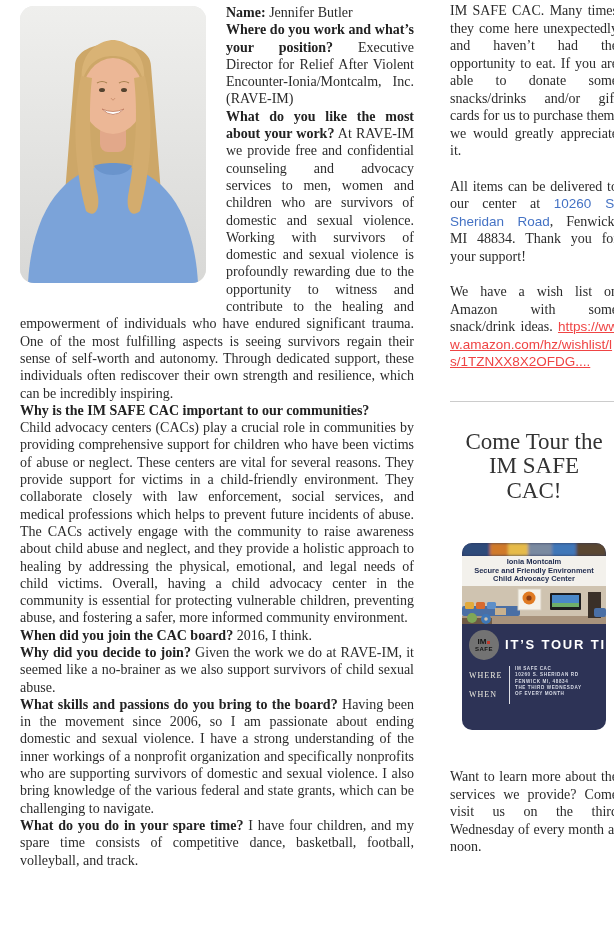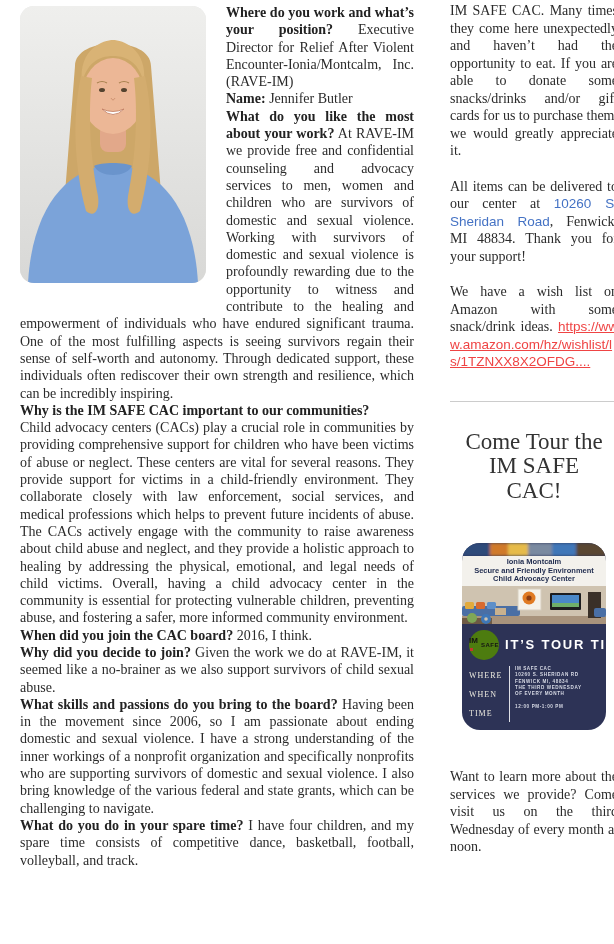--- a/index.html
+++ b/index.html
@@ -31,36 +31,36 @@
     font-family:"Liberation Sans", sans-serif;font-size:13.5px;
   }
   a.amazon{color:#ef4444;word-break:break-all;text-decoration:underline;}
   .divider{border:none;border-top:1px solid #cccccc;margin:30px 0 0;}
   .tour-heading{
     margin:28px 0 0;font-family:"Liberation Serif", serif;font-weight:400;
     font-size:23px;line-height:24.5px;text-align:center;color:#333333;
   }
   
   .flyer{
-    width:144px;height:187px;margin:40px auto 0;border-radius:18px;
+    width:144px;height:187px;margin:40px auto 0;border-radius:10px;
     overflow:hidden;background:#2d3356;
   }
   .flyer-strip{height:13px;}
   .flyer-strip svg,.flyer-room svg{display:block;}
   .flyer-band{
     background:#f3f1ec;color:#1e2a4d;text-align:center;
     font-family:"Liberation Sans", sans-serif;font-weight:bold;
     font-size:7.5px;line-height:8.6px;padding:2px 1px;
   }
   .flyer-room{height:38px;}
   .flyer-navy{padding:6px 7px 4px;color:#ffffff;}
   .flyer-title-row{display:flex;align-items:center;gap:6px;}
   .logo-circle{
-    width:30px;height:30px;min-width:30px;background:#4d7c0f;border-radius:50%;
-    display:flex;flex-direction:row;align-items:center;justify-content:center;
+    width:30px;height:30px;min-width:30px;background:#737373;border-radius:50%;
+    display:flex;flex-direction:column;align-items:center;justify-content:center;
     color:#141414;font-family:"Liberation Sans", sans-serif;font-weight:bold;
   }
   .logo-im{font-size:8px;line-height:8px;}
   .logo-im::after{content:"";display:inline-block;width:3px;height:3px;background:#c0392b;margin-left:1px;}
   .logo-safe{font-size:6px;line-height:6px;letter-spacing:.5px;}
   .flyer-title{
     font-family:Liberation Sans, sans-serif;font-weight:bold;
     font-size:13px;letter-spacing:1.8px;white-space:nowrap;
   }
   .flyer-rows{margin-top:6px;display:flex;flex-direction:column;gap:0;}
@@ -108,22 +108,22 @@
 
       <ellipse cx="82" cy="84" rx="3" ry="2" fill="#54432f"></ellipse>
       <ellipse cx="104" cy="84" rx="3" ry="2" fill="#54432f"></ellipse>
       <path d="M77 77 Q82 74 87 77" stroke="#a8824f" stroke-width="1.2" fill="none"></path>
       <path d="M99 77 Q104 74 109 77" stroke="#a8824f" stroke-width="1.2" fill="none"></path>
       <path d="M91 92 Q93 96 95 92" stroke="#cf9372" stroke-width="1" fill="none"></path>
       <path d="M82 103 Q93 114 104 103 Q93 108 82 103 Z" fill="#ffffff" stroke="#bf7a5e" stroke-width="0.8"></path>
     </svg>
   </div>
 
+  <p><b>Name:</b> <span>Jennifer Butler</span></p>
   <p><b>Where do you work and what’s your position?</b> <span>Executive Director for Relief After Violent Encounter-Ionia/Montcalm, Inc. (RAVE-IM)</span></p>
-  <p><b>Name:</b> <span>Jennifer Butler</span></p>
   <p><b>What do you like the most about your work?</b> <span>At RAVE-IM we provide free and confidential counseling and advocacy services to men, women and children who are survivors of domestic and sexual violence. Working with survivors of domestic and sexual violence is profoundly rewarding due to the opportunity to witness and contribute to the healing and empowerment of individuals who have endured significant trauma. One of the most fulfilling aspects is seeing survivors regain their sense of self-worth and autonomy. Through dedicated support, these individuals often rediscover their own strength and resilience, which can be incredibly inspiring.</span></p>
   <p><b>Why is the IM SAFE CAC important to our communities?</b><br><span>Child advocacy centers (CACs) play a crucial role in communities by providing comprehensive support for children who have been victims of abuse or neglect. These centers are vital for several reasons. They provide support for victims in a child-friendly environment. They collaborate closely with law enforcement, social services, and medical professions which helps to prevent future incidents of abuse. The CACs actively engage with the community to raise awareness about child abuse and neglect, and they provide a holistic approach to healing by addressing the physical, emotional, and legal needs of child victims. Overall, having a child advocacy center in the community is essential for protecting vulnerable children, preventing abuse, and fostering a safer, more informed community environment.</span></p>
   <p><b>When did you join the CAC board?</b> <span>2016, I think.</span></p>
   <p><b>Why did you decide to join?</b> <span>Given the work we do at RAVE-IM, it seemed like a no-brainer as we also support survivors of child sexual abuse.</span></p>
   <p><b>What skills and passions do you bring to the board?</b> <span>Having been in the movement since 2006, so I am passionate about ending domestic and sexual violence. I have a strong understanding of the inner workings of a nonprofit organization and specifically nonprofits who are supporting survivors of domestic and sexual violence. I also bring knowledge of the various federal and state grants, which can be challenging to navigate.</span></p>
   <p><b>What do you do in your spare time?</b> <span>I have four children, and my spare time consists of competitive dance, basketball, football, volleyball, and track.</span></p>
 </div>
 
 <div class="sidebar">
 
@@ -205,25 +205,19 @@
             <div>FENWICK MI, 48834</div>
           </div>
         </div>
         <div class="flyer-row">
           <div class="flyer-label">WHEN</div>
           <div class="flyer-val">
             <div>THE THIRD WEDNESDAY</div>
             <div>OF EVERY MONTH</div>
           </div>
         </div>
-        <div class="flyer-row">
-          <div class="flyer-label">TIME</div>
-          <div class="flyer-val">
-            <div>12:00 PM-1:00 PM</div>
-          </div>
-        </div>
       </div>
 
     </div>
   </div>
 
   <p class="visit">Want to learn more about the services we provide? Come visit us on the third Wednesday of every month at noon.</p>
 </div>
 
 </body></html>

